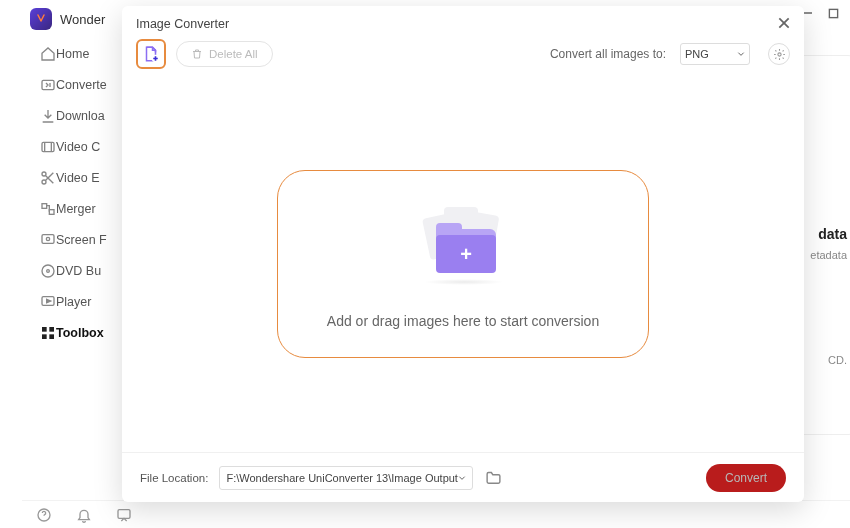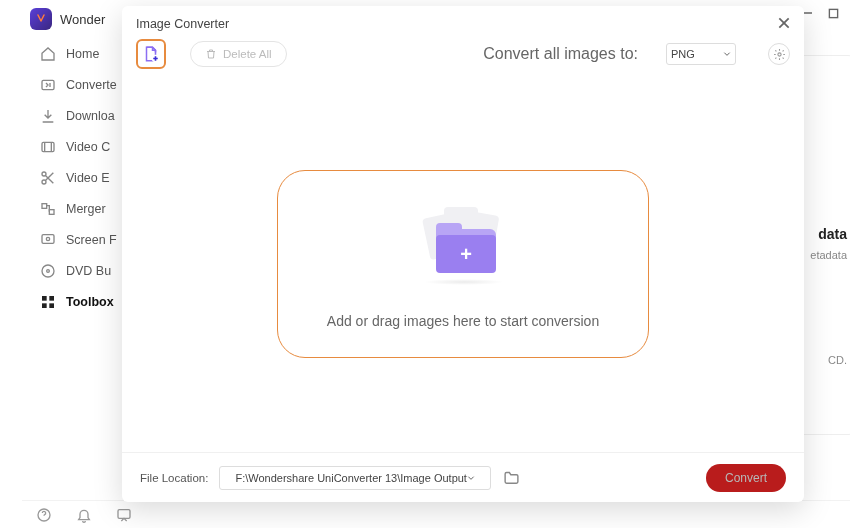--- a/index.html
+++ b/index.html
@@ -24,21 +24,21 @@
   .win-btn { width: 14px; height: 14px; color: #666; display:flex; align-items:center; justify-content:center; cursor:pointer; }
 
   
   .sidebar {
     position: absolute; top: 38px; left: 0; width: 150px; bottom: 28px;
     background: #fff;
   }
   .sidebar-item {
     display: flex; align-items: center; height: 31px;
     padding-left: 18px; font-size: 12.5px; color: #555; cursor: pointer;
-    gap: 10px;
+    gap: 0;
   }
   .sidebar-item.active { font-weight: 700; color: #111; }
   .sidebar-icon { width: 16px; height: 16px; color: #888; flex: 0 0 16px; display:flex; align-items:center; justify-content:center;}
   .sidebar-item.active .sidebar-icon { color: #222; }
 
   
   .side-panel {
     position: absolute; right: 14px; top: 55px; width: 75px; height: 380px;
     border: 1px solid #eee; border-left: none; border-radius: 0 10px 10px 0;
     background: #fff;
@@ -62,34 +62,34 @@
     box-shadow: 0 8px 30px rgba(0,0,0,0.15);
     display: flex; flex-direction: column;
   }
   .dialog-header {
     height: 28px; display: flex; align-items: center; padding: 8px 12px 0 14px; justify-content: space-between;
   }
   .dialog-title { font-size: 12.5px; color: #444; }
   .dialog-close { width: 16px; height: 16px; color: #666; cursor:pointer; display:flex; align-items:center; justify-content:center; margin-top:-2px;}
 
   .dialog-toolbar {
-    height: 36px; display:flex; align-items:center; padding: 4px 14px 0 14px; gap: 24px;
+    height: 36px; display:flex; align-items:center; padding: 4px 14px 0 14px; gap: 10px;
   }
   .add-btn {
     width: 30px; height: 30px; border: 2px solid #e78b3f; border-radius: 6px;
     display:flex; align-items:center; justify-content:center; cursor:pointer;
     color:#8b6ef2;
   }
   .delete-btn {
     height: 26px; padding: 0 14px; border:1px solid #e4e4e4; border-radius: 13px;
     display:flex; align-items:center; gap:6px; font-size:11.5px; color:#bbb; cursor:pointer;
     background:#fff;
   }
   .toolbar-spacer { flex:1; }
-  .convert-label { font-size: 16px; color:#666; margin-right: 4px;}
+  .convert-label { font-size: 12px; color:#666; margin-right: 4px;}
   .format-select {
     width: 70px; height: 22px; border:1px solid #ddd; border-radius: 3px;
     font-size: 11px; color:#444; padding: 0 4px; background:#fff;
     display:flex; align-items:center; justify-content:space-between; cursor:pointer;
   }
   .gear-btn {
     width: 22px; height: 22px; border:1px solid #ddd; border-radius:50%;
     margin-left: 8px; display:flex; align-items:center; justify-content:center;
     color:#999; cursor:pointer;
   }
@@ -131,21 +131,21 @@
   .drop-text { font-size: 14px; color:#666; margin-top: 26px; }
 
   
   .dialog-footer {
     height: 50px; border-top: 1px solid #f0f0f0;
     display:flex; align-items:center; padding: 0 18px; gap: 11px;
   }
   .loc-label { font-size: 11.5px; color:#555;}
   .loc-select {
     flex: 0 0 242px; height: 24px; border:1px solid #ddd; border-radius: 3px;
-    font-size: 11px; color:#444; padding: 0 15px; background:#fff;
+    font-size: 11px; color:#444; padding: 0 6px; background:#fff;
     display:flex; align-items:center; justify-content:flex-start; cursor:pointer;
   }
   .browse-btn {
     width: 20px; height: 18px; color:#888; cursor:pointer; display:flex; align-items:center; justify-content:center;
   }
   .footer-spacer { flex:1; }
   .convert-btn {
     height: 28px; width: 80px; border-radius: 14px; background:#b91c1c;
     display:flex; align-items:center; justify-content:center;
     font-size: 12px; color:#b8b8b8; cursor:pointer;
@@ -251,20 +251,29 @@
       <span>Screen F</span>
     </div>
     <div class="sidebar-item">
       <span class="sidebar-icon">
           <svg width="16" height="16" viewBox="0 0 24 24" fill="none" stroke="currentColor" stroke-width="2">
             <circle cx="12" cy="12" r="9"></circle>
             <circle cx="12" cy="12" r="2"></circle>
           </svg>
         </span>
       <span>DVD Bu</span>
+    </div>
+    <div class="sidebar-item">
+      <span class="sidebar-icon">
+          <svg width="16" height="16" viewBox="0 0 24 24" fill="none" stroke="currentColor" stroke-width="2">
+            <rect x="3" y="4" width="18" height="13" rx="2"></rect>
+            <polygon points="10,8 16,10.5 10,13" fill="currentColor"></polygon>
+          </svg>
+        </span>
+      <span>Player</span>
     </div>
     <div class="sidebar-item active">
       <span class="sidebar-icon">
           <svg width="16" height="16" viewBox="0 0 24 24" fill="currentColor">
             <rect x="3" y="3" width="7" height="7"></rect>
             <rect x="14" y="3" width="7" height="7"></rect>
             <rect x="3" y="14" width="7" height="7"></rect>
             <rect x="14" y="14" width="7" height="7"></rect>
           </svg>
         </span>

